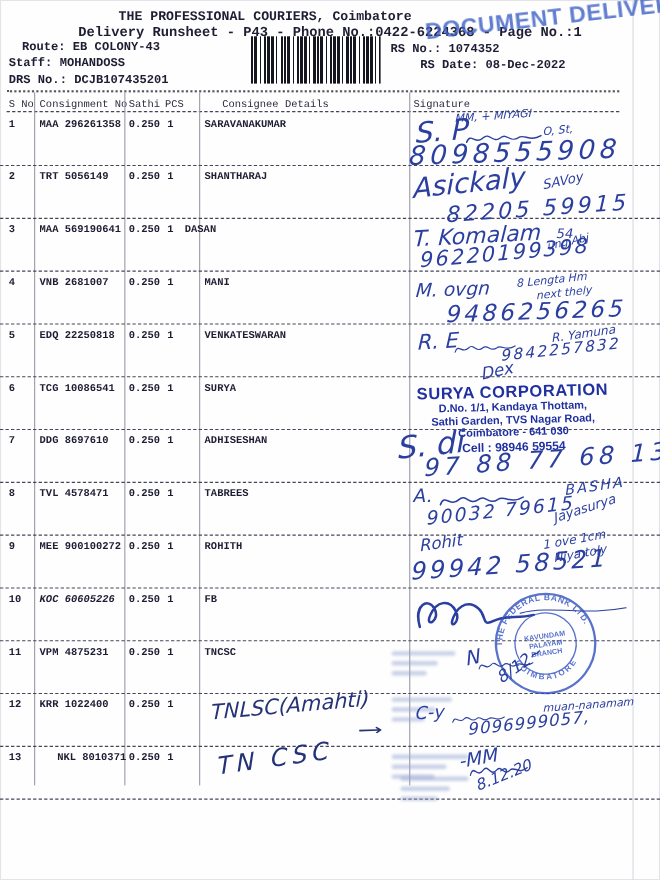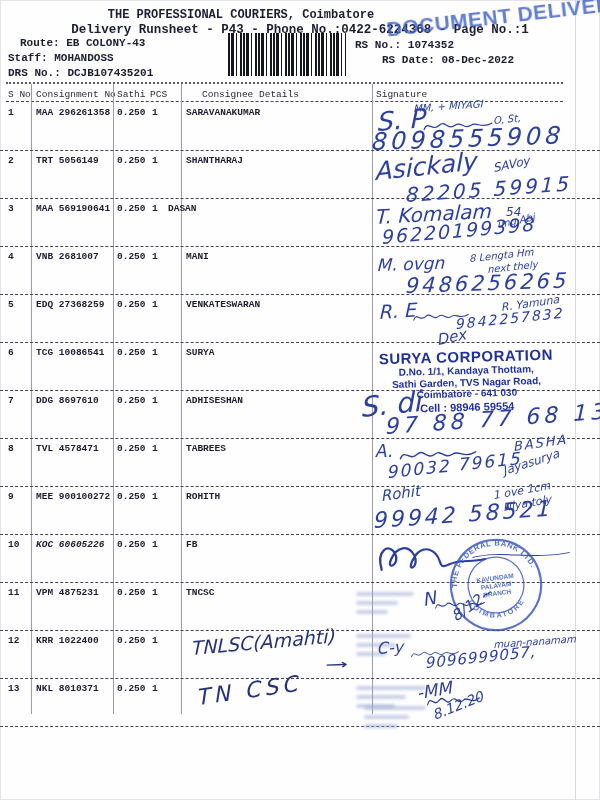--- a/index.html
+++ b/index.html
@@ -135,21 +135,21 @@
       <span class="pcell" style="left: 186px;">MANI</span>
       <div class="sigcell">
         <span class="hw script" style="font-size: 17px; transform: rotate(-2deg) skewX(-6deg); left: 2px; top: 8px;">M. ovgn</span>
         <span class="hw note" style="font-size: 10px; transform: rotate(-6deg) skewX(-6deg); left: 94px; top: 6px;">8 Lengta Hm</span>
         <span class="hw note" style="font-size: 10px; transform: rotate(-6deg) skewX(-6deg); left: 112px; top: 17px;">next thely</span>
         <span class="hw phone" style="font-size: 21px; letter-spacing: 3px; transform: rotate(-2deg) skewX(-6deg); left: 30px; top: 27px;">9486256265</span>
       </div>
     </div>
     <div class="trow">
       <span class="pcell" style="left: 8px;">5</span>
-      <span class="pcell" style="left: 36px;">EDQ 27368259</span>
+      <span class="pcell" style="left: 36px;">EDQ 22250818</span>
       <span class="pcell" style="left: 117px;">0.250</span>
       <span class="pcell" style="left: 152px;">1</span>
       <span class="pcell" style="left: 186px;">VENKATESWARAN</span>
       <div class="sigcell">
         <span class="hw script" style="font-size: 19px; transform: rotate(-4deg) skewX(-6deg); left: 4px; top: 6px;">R. E</span>
         <svg class="scr" width="58" height="16" viewBox="0 0 100 26" preserveAspectRatio="none" style="left: 36px; top: 14px;">
           <path d="M3 18 C8 4 14 22 24 12 C32 4 36 20 46 12 C54 5 58 19 68 12 C76 6 82 18 97 9" fill="none" stroke="#2b3fa0" stroke-width="1.8" stroke-linecap="round"></path>
         </svg>
         <span class="hw note" style="font-size: 11px; transform: rotate(-8deg) skewX(-6deg); left: 126px; top: 6px;">R. Yamuna</span>
         <span class="hw phone" style="font-size: 14px; letter-spacing: 2px; transform: rotate(-6deg) skewX(-6deg); left: 80px; top: 21px;">9842257832</span>
@@ -273,21 +273,21 @@
         <span class="hw script" style="font-size: 16px; transform: rotate(-4deg) skewX(-6deg); left: 2px; top: 8px;">C-y</span>
         <svg class="scr" width="50" height="14" viewBox="0 0 100 26" preserveAspectRatio="none" style="left: 34px; top: 16px;">
           <path d="M3 18 C8 4 14 22 24 12 C32 4 36 20 46 12 C54 5 58 19 68 12 C76 6 82 18 97 9" fill="none" stroke="#2b3fa0" stroke-width="1.8" stroke-linecap="round"></path>
         </svg>
         <span class="hw phone" style="font-size: 15px; letter-spacing: 1px; transform: rotate(-6deg) skewX(-6deg); left: 50px; top: 23px;">9096999057,</span>
         <span class="hw note" style="font-size: 10px; transform: rotate(-4deg) skewX(-6deg); left: 118px; top: 8px;">muan-nanamam</span>
       </div>
     </div>
     <div class="trow">
       <span class="pcell" style="left: 8px;">13</span>
-      <span class="pcell" style="left: 36px;">NKL 8010371</span>
+      <span class="pcell" style="left: 52px;">NKL 8010371</span>
       <span class="pcell" style="left: 117px;">0.250</span>
       <span class="pcell" style="left: 152px;">1</span>
       <span class="hw hand script" style="left: 198px; top: 6px; font-size: 22px; letter-spacing: 4px; transform: rotate(-8deg) skewX(-6deg);">TN CSC</span>
       <div class="sigcell">
         <div class="fade" style="width: 70px; left: -20px; top: 2px;">
           <div style="width: 70px;"></div>
           <div style="width: 50.4px;"></div>
           <div style="width: 38.5px;"></div>
         </div>
         <div class="fade" style="width: 62px; left: -12px; top: 22px;">

